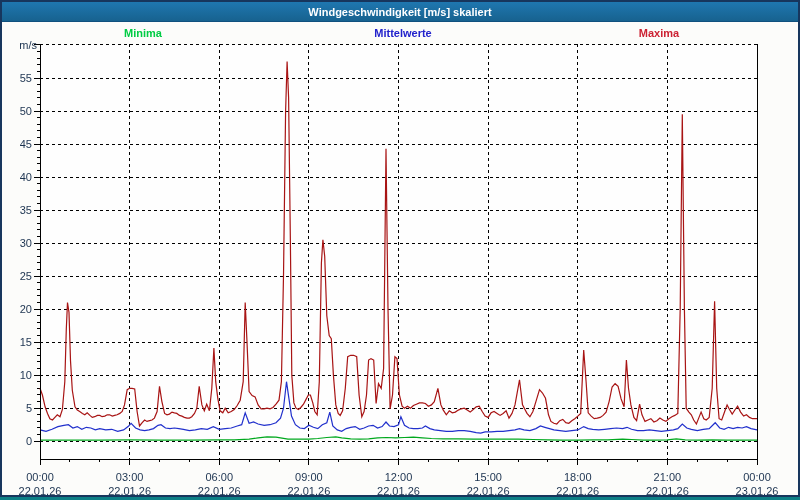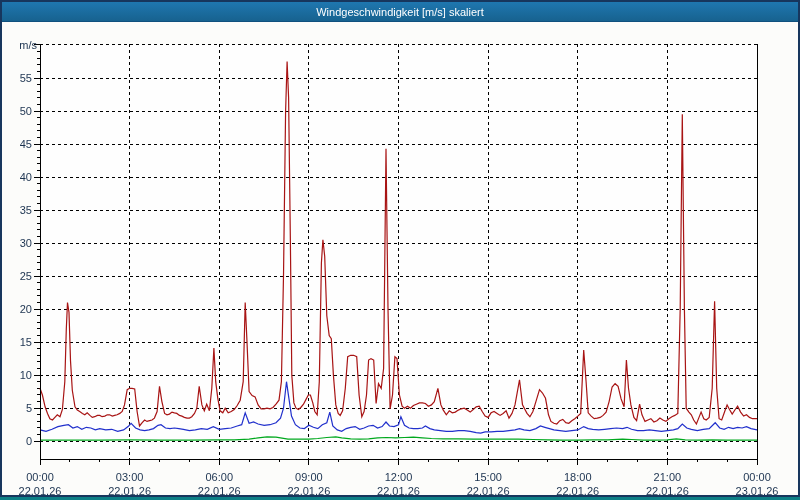--- a/index.html
+++ b/index.html
@@ -2,32 +2,37 @@
 <html><head>
 <meta charset="utf-8">
 <style>
   html,body{margin:0;padding:0;width:800px;height:500px;overflow:hidden;background:#0d7f86;
             font-family:"Liberation Sans",sans-serif;}
   .window{position:absolute;left:0;top:0;width:800px;height:497px;box-sizing:border-box;
           background:#fcfcfa;border:2px solid #17365d;border-bottom:2px solid #17365d;}
   .titlebar{position:absolute;left:0;top:0;right:0;height:19px;
             background:linear-gradient(#1f77b0,#17628f);border-bottom:1px solid #10507e;
             display:flex;align-items:center;justify-content:center;}
-  .titlebar span{color:#ffffff;font-size:11px;font-weight:normal;}
+  .titlebar span{color:#ffffff;font-size:11px;font-weight:bold;}
   .legend{position:absolute;left:0;top:25px;width:100%;height:16px;}
   .legend span{position:absolute;transform:translateX(-50%);font-size:11px;font-weight:bold;white-space:nowrap;}
   svg{position:absolute;left:0;top:0;}
   text{font-family:"Liberation Sans",sans-serif;font-size:11px;fill:#1c3350;}
 </style>
 </head>
 <body>
 
 <div class="window">
   <div class="titlebar">
     <span>Windgeschwindigkeit [m/s] skaliert</span>
+  </div>
+  <div class="legend">
+    <span style="left: 141px; color: rgb(0, 204, 68);">Minima</span>
+    <span style="left: 401px; color: rgb(34, 34, 204);">Mittelwerte</span>
+    <span style="left: 657px; color: rgb(204, 34, 51);">Maxima</span>
   </div>
 </div>
 
 <svg id="chart-svg" width="800" height="500">
     <rect x="40" y="44" width="717" height="415" fill="#fefefe"></rect>
     <line x1="40" y1="441.17183770883054" x2="757" y2="441.17183770883054" stroke="#000" stroke-width="1" stroke-dasharray="3 3" shape-rendering="crispEdges"></line>
     <line x1="40" y1="408.15672235481304" x2="757" y2="408.15672235481304" stroke="#000" stroke-width="1" stroke-dasharray="3 3" shape-rendering="crispEdges"></line>
     <line x1="40" y1="375.14160700079555" x2="757" y2="375.14160700079555" stroke="#000" stroke-width="1" stroke-dasharray="3 3" shape-rendering="crispEdges"></line>
     <line x1="40" y1="342.12649164677805" x2="757" y2="342.12649164677805" stroke="#000" stroke-width="1" stroke-dasharray="3 3" shape-rendering="crispEdges"></line>
     <line x1="40" y1="309.1113762927605" x2="757" y2="309.1113762927605" stroke="#000" stroke-width="1" stroke-dasharray="3 3" shape-rendering="crispEdges"></line>

